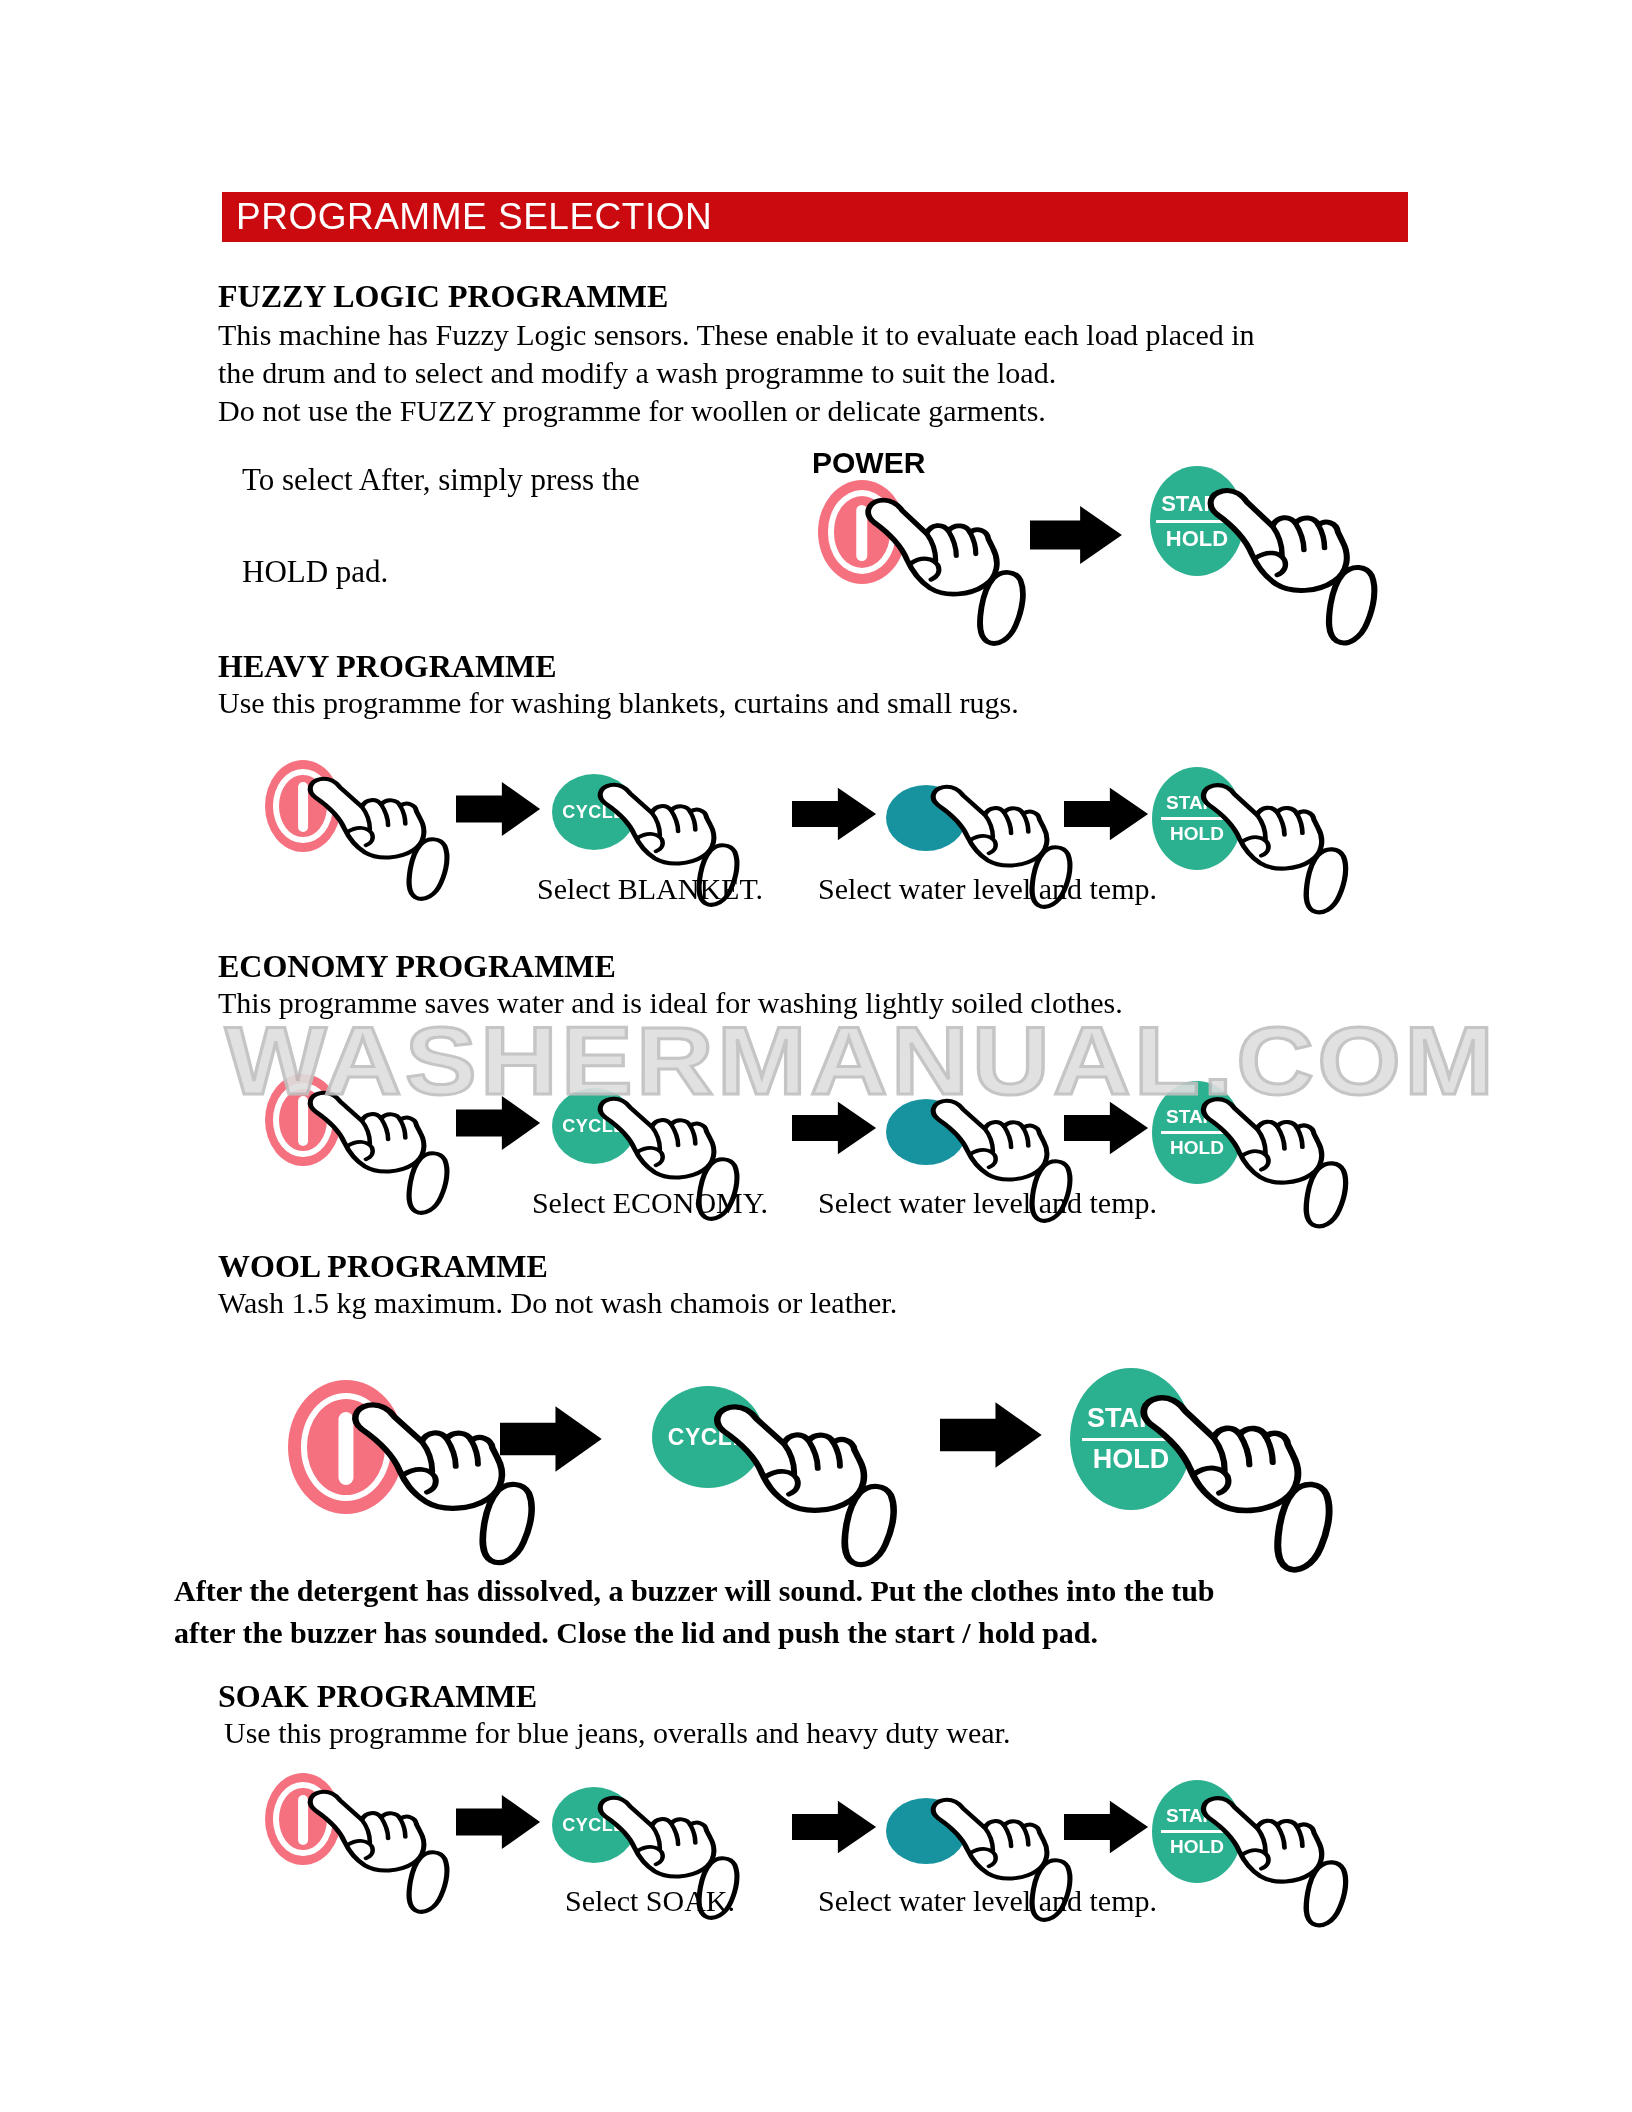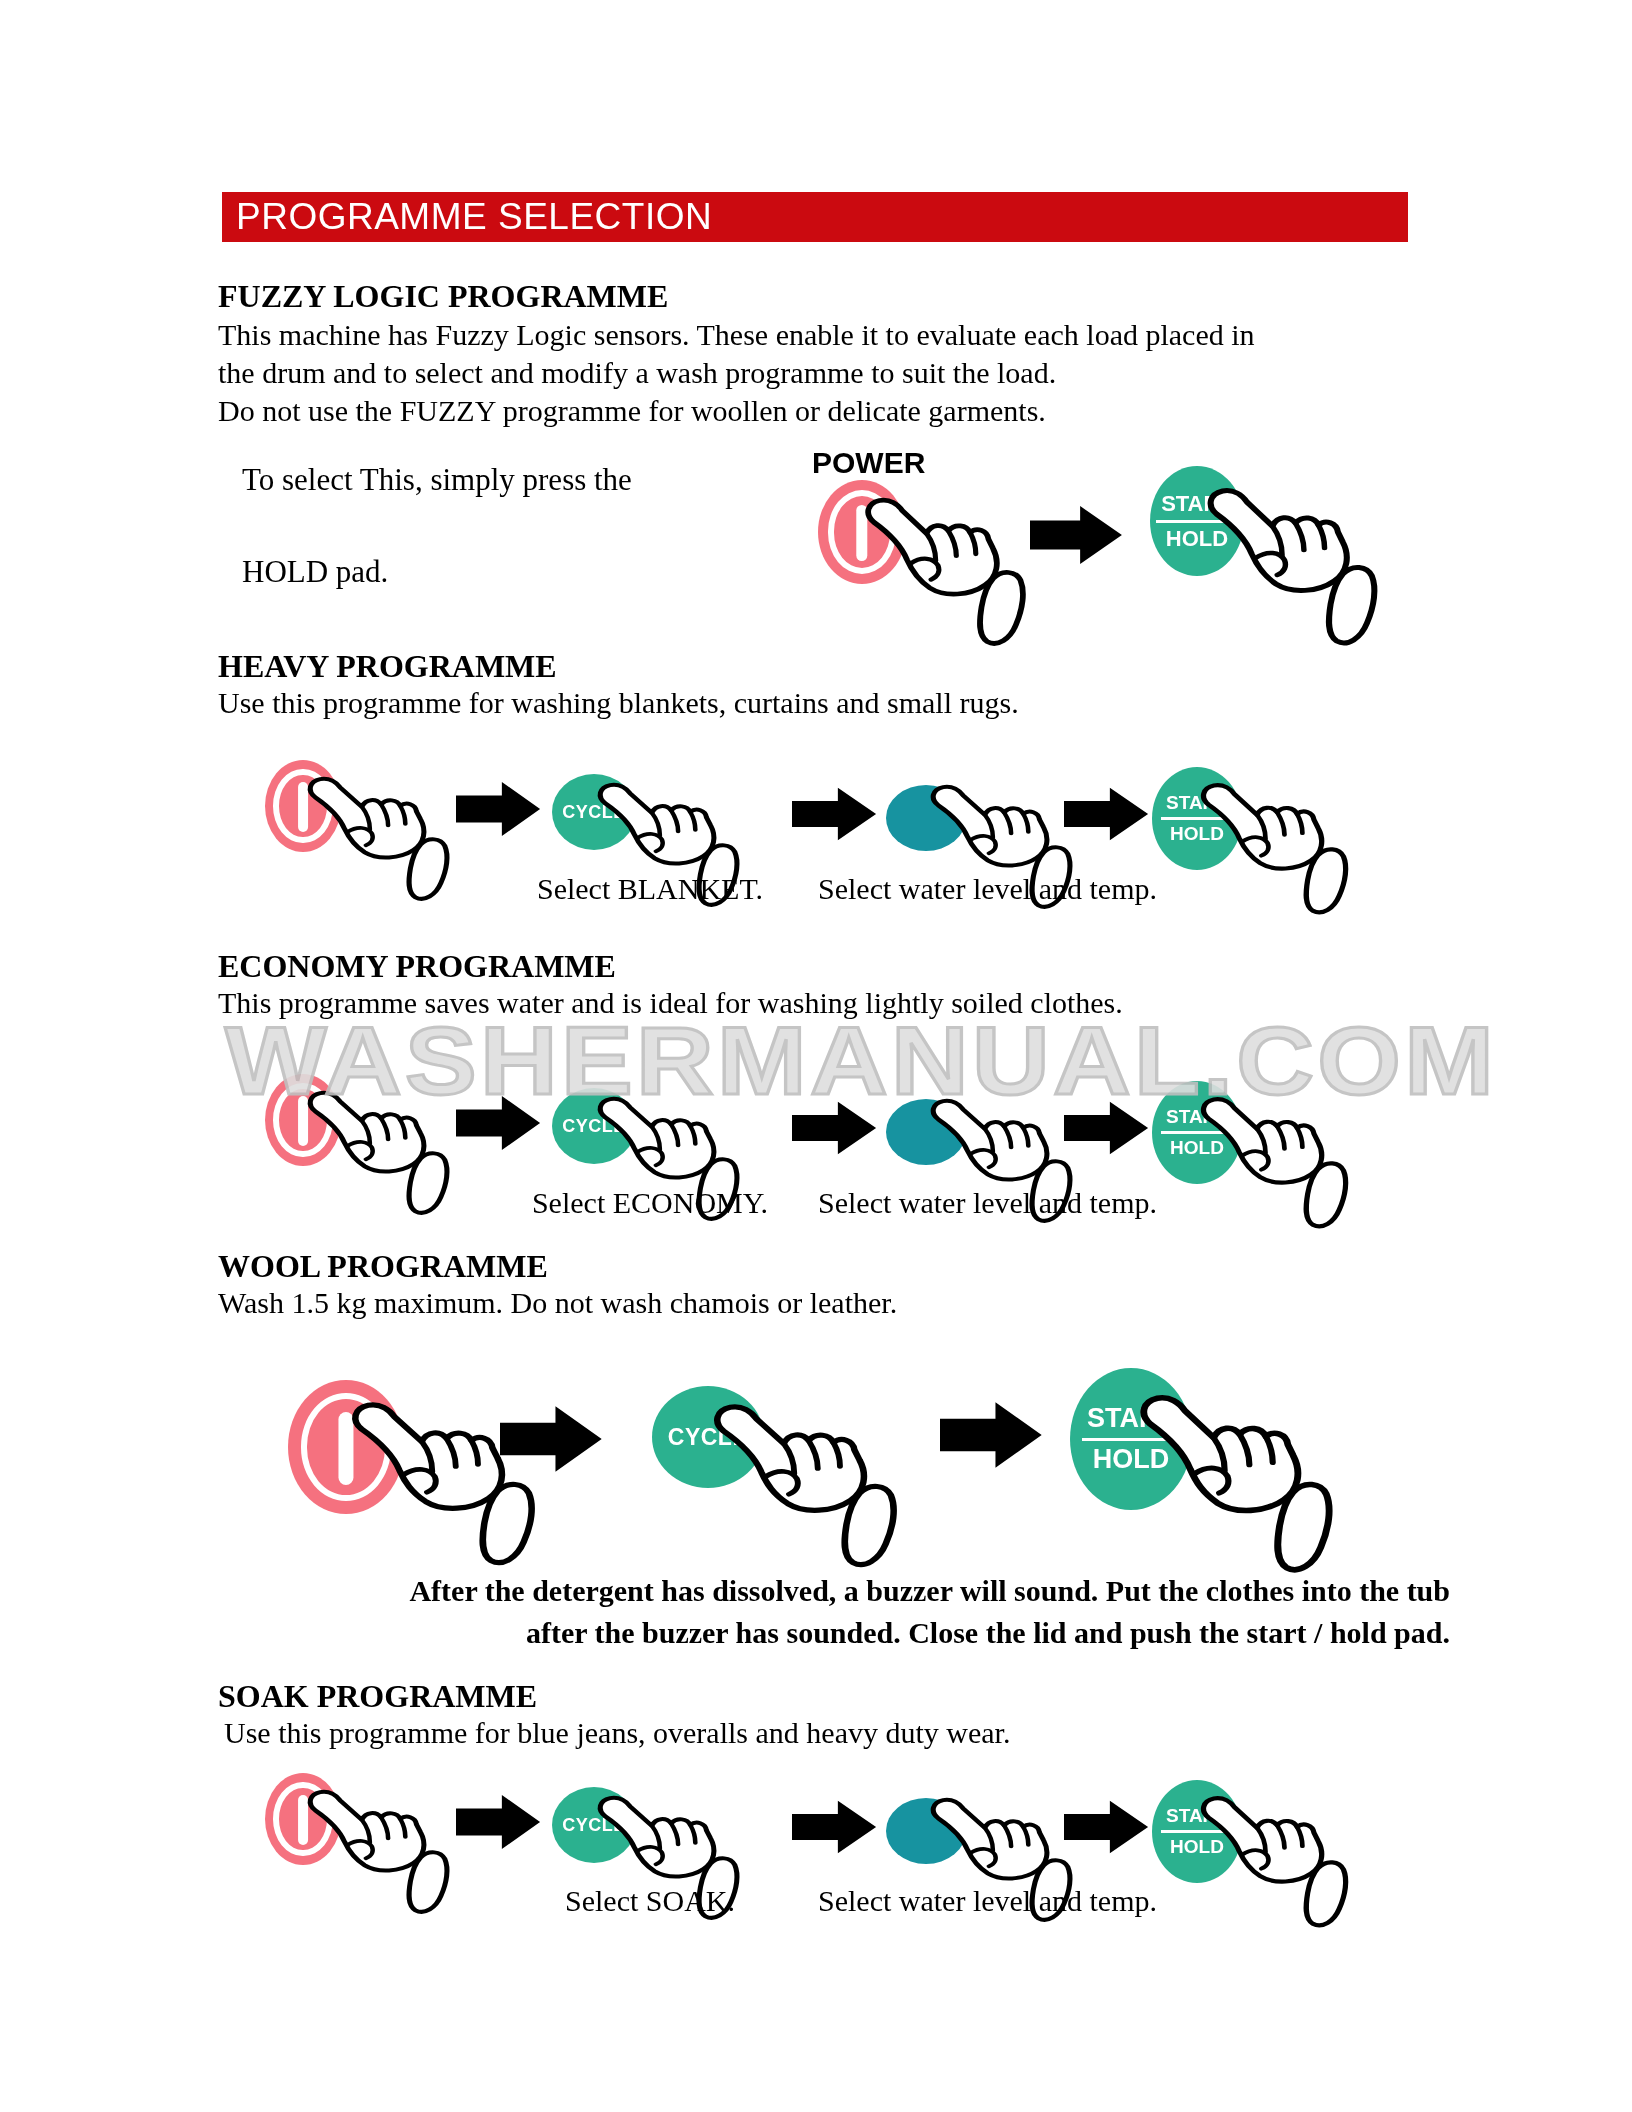--- a/index.html
+++ b/index.html
@@ -11,21 +11,21 @@
   .header-bar{position:absolute;display:flex;align-items:center;background:var(--header_red,#cb0a10);
               z-index:8;}
   .header-title{font-family:"Liberation Sans",sans-serif;font-weight:normal;font-size:37px;
                 color:#fff;padding-left:14px;letter-spacing:0.5px;}
 
   
   .h{position:absolute;font-weight:bold;font-size:32px;white-space:pre;z-index:8;}
   .b{position:absolute;font-size:30px;white-space:pre;z-index:8;}
   .instr{position:absolute;font-size:31px;white-space:pre;z-index:8;}
   .caption{position:absolute;font-size:30px;text-align:center;white-space:pre;z-index:8;}
-  .note-line{position:absolute;left:190px;width:1260px;text-align:right;font-weight:bold;
+  .note-line{position:absolute;left:174px;width:1260px;text-align:left;font-weight:bold;
              font-size:30px;white-space:pre;z-index:8;}
   .power-label{position:absolute;font-family:"Liberation Sans",sans-serif;font-weight:bold;
                font-size:30px;z-index:8;}
 
   
   .watermark{position:absolute;z-index:6;font-family:"Liberation Sans",sans-serif;font-weight:bold;
              font-size:96px;letter-spacing:3px;color:#dedede;-webkit-text-stroke:3px #bfbfbf;
              transform:scaleX(1.12);transform-origin:left top;white-space:nowrap;opacity:0.9;}
 
   
@@ -68,21 +68,21 @@
 
   <div class="header-bar" style="left:222px;top:192px;width:1186px;height:50px">
     <span class="header-title">PROGRAMME SELECTION</span>
   </div>
 
   <div class="h" style="left:218px;top:278px">FUZZY LOGIC PROGRAMME</div>
   <div class="b" style="left:218px;top:318px">This machine has Fuzzy Logic sensors. These enable it to evaluate each load placed in</div>
   <div class="b" style="left:218px;top:356px">the drum and to select and modify a wash programme to suit the load.</div>
   <div class="b" style="left:218px;top:394px">Do not use the FUZZY programme for woollen or delicate garments.</div>
 
-  <div class="instr" style="left:242px;top:462px">To select This, simply press the</div>
+  <div class="instr" style="left:242px;top:462px">To select After, simply press the</div>
   <div class="instr" style="left:242px;top:554px">HOLD pad.</div>
 
   <div class="power-label" style="left:812px;top:446px">POWER</div>
 
   <div class="pad pink" style="left:818px;top:480px;width:88px;height:104px">
     <div class="pring"></div>
     <div class="pbar"></div>
   </div>
   <svg class="hand" style="left:860px;top:492px;width:172px;height:160px" viewBox="0 0 150 170" preserveAspectRatio="none">
       <use href="#hand"></use>

